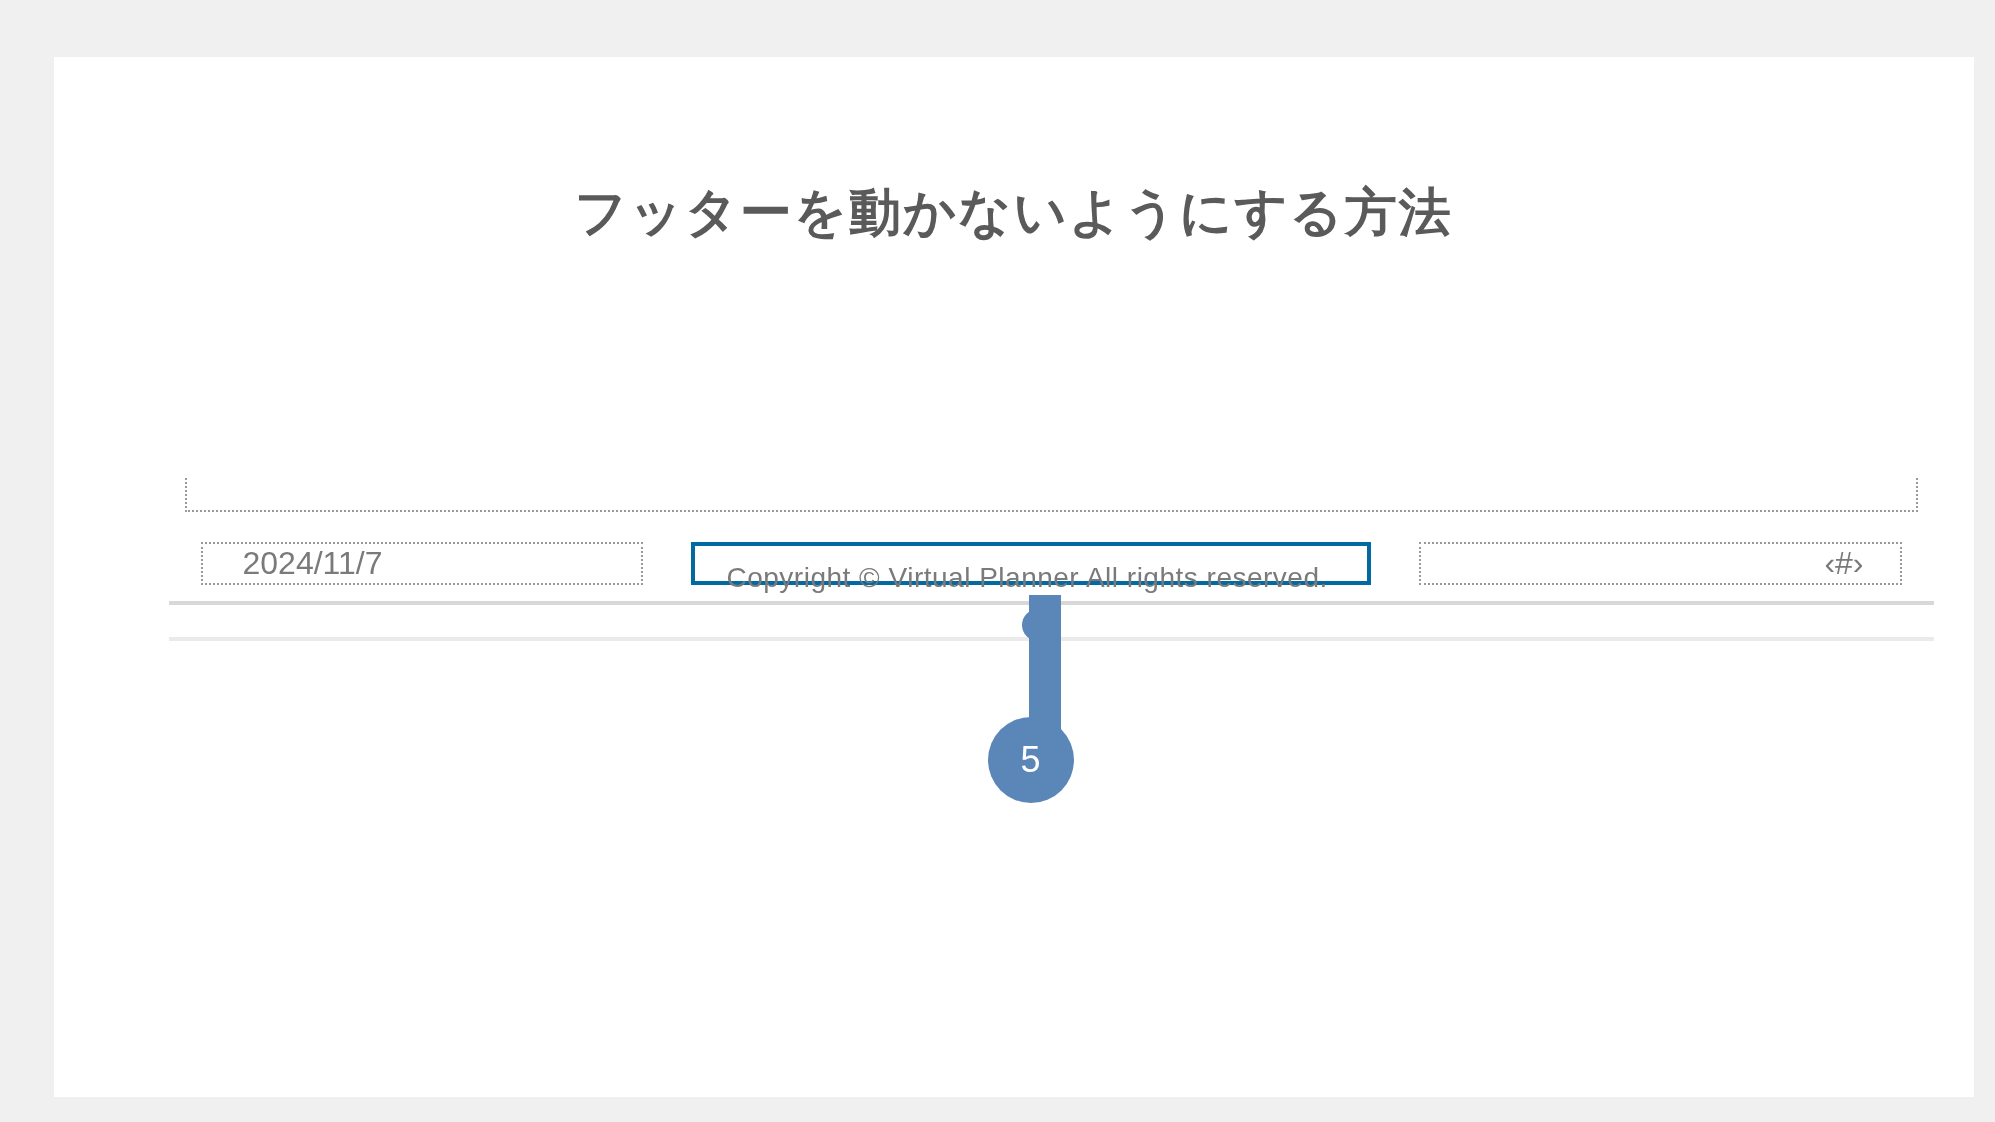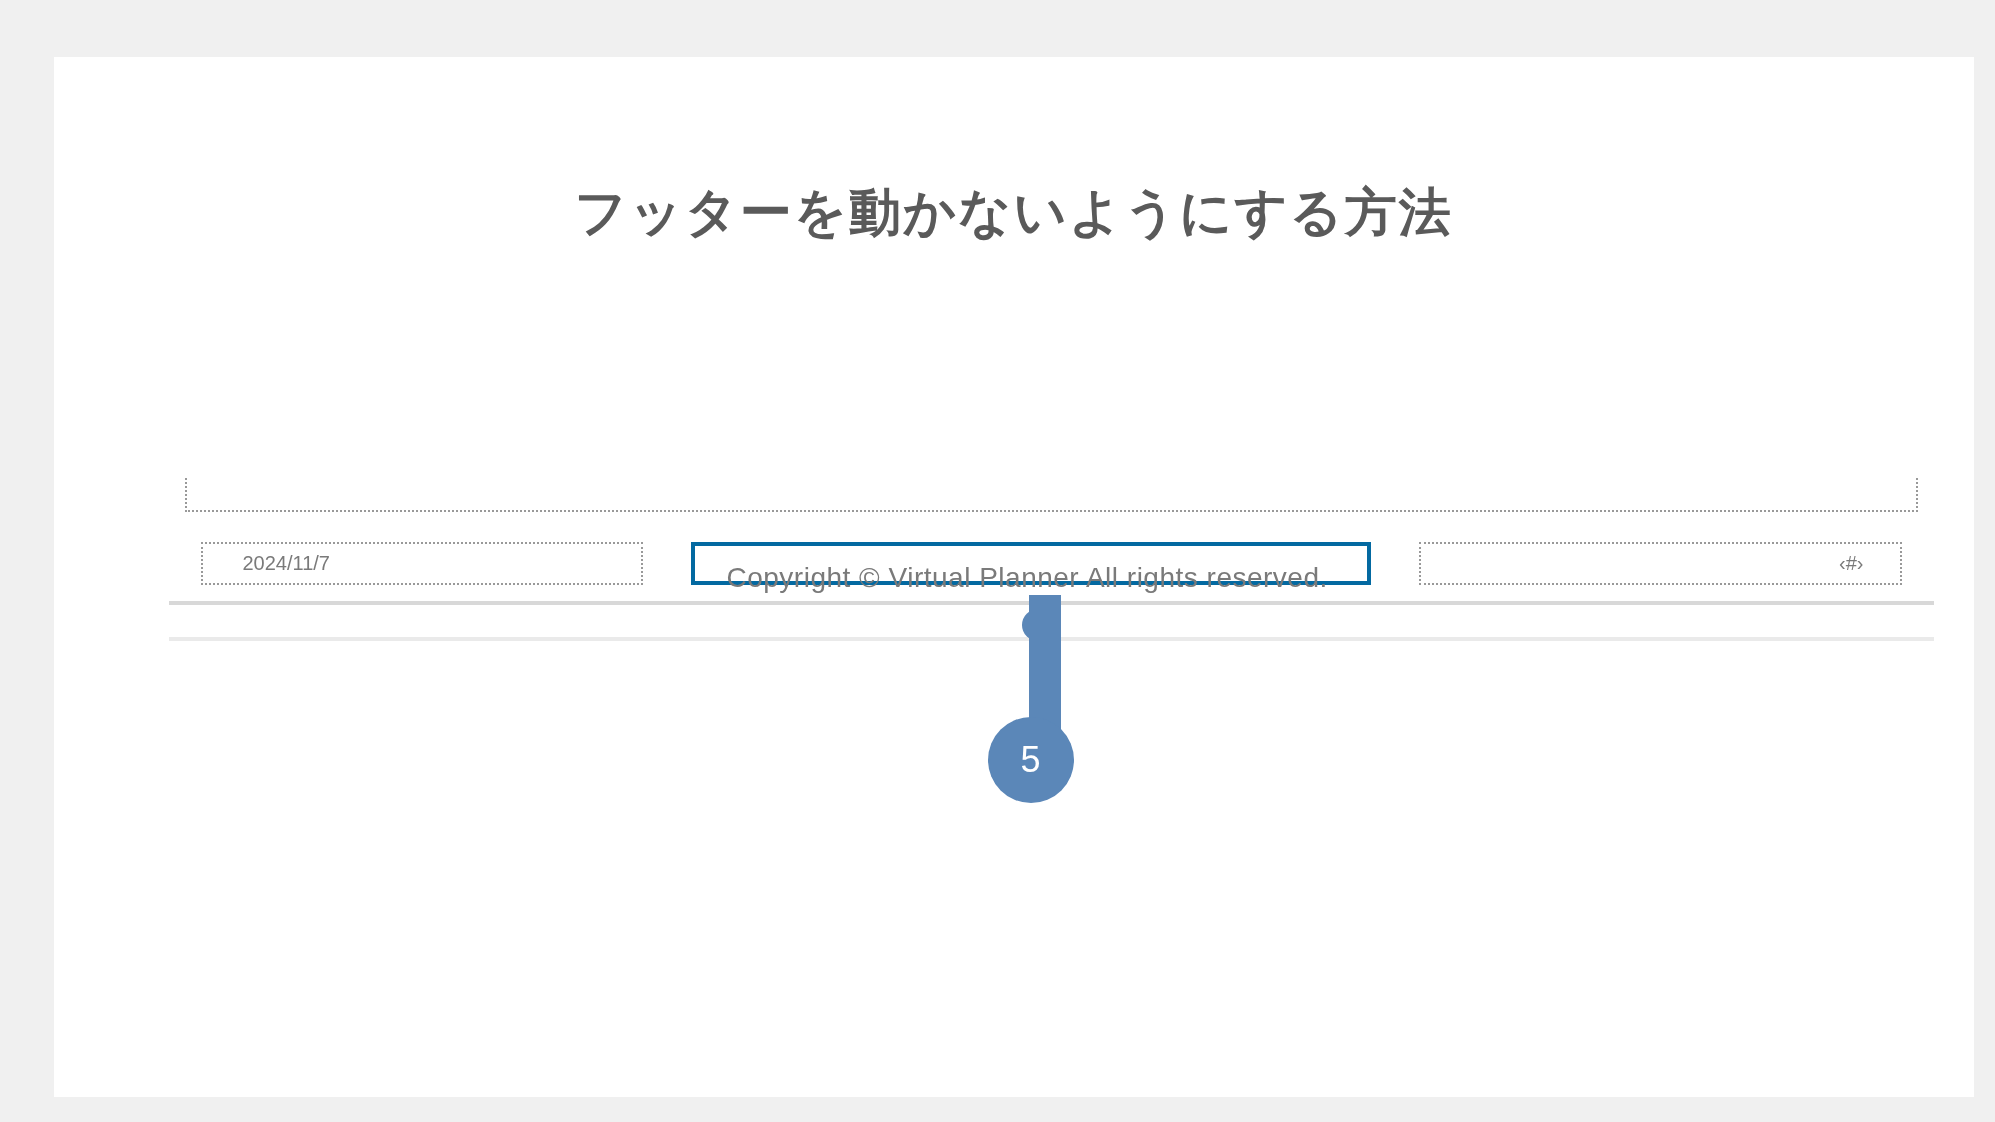--- a/index.html
+++ b/index.html
@@ -53,21 +53,21 @@
       align-items: stretch;
       gap: 48px;
       height: 75px;
     }
     .footer-box {
       border: 2px dotted #999;
       display: flex;
       align-items: center;
       padding: 0 24px;
       color: #7a7a7a;
-      font-size: 20px;
+      font-size: 32px;
     }
     .footer-left {
       width: 442px;
     }
     .footer-center {
       width: 680px;
       justify-content: center;
       border: 4px solid #0369a1;
       color: #7a7a7a;
       font-size: 28px;

